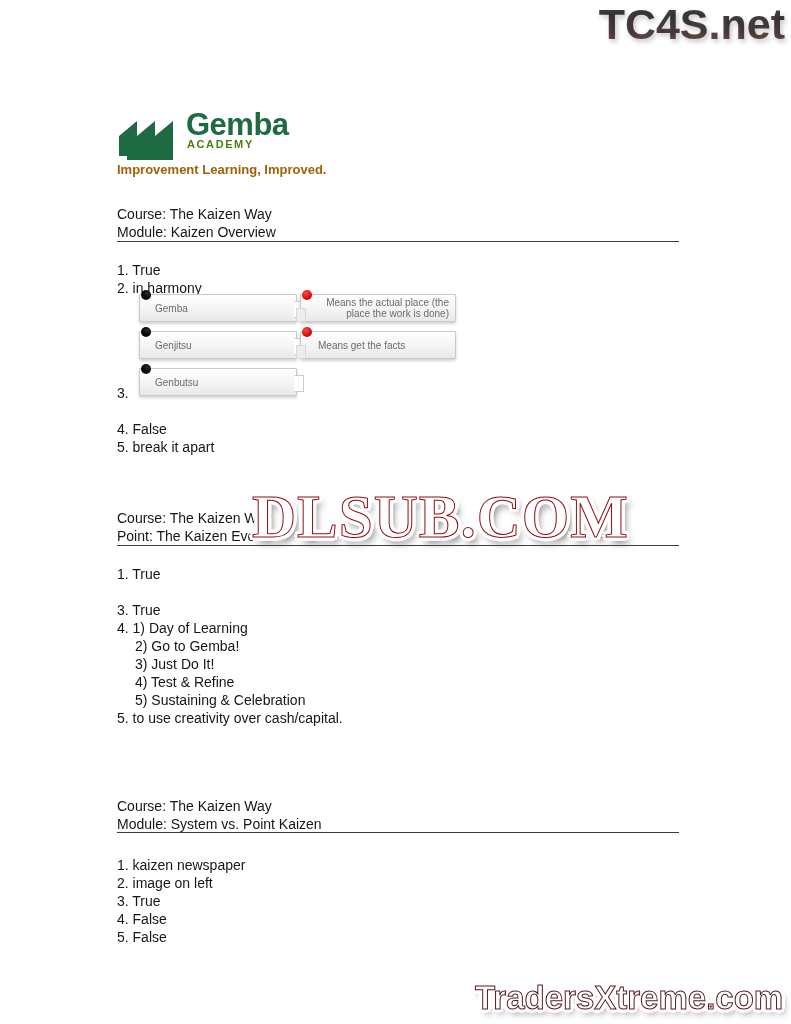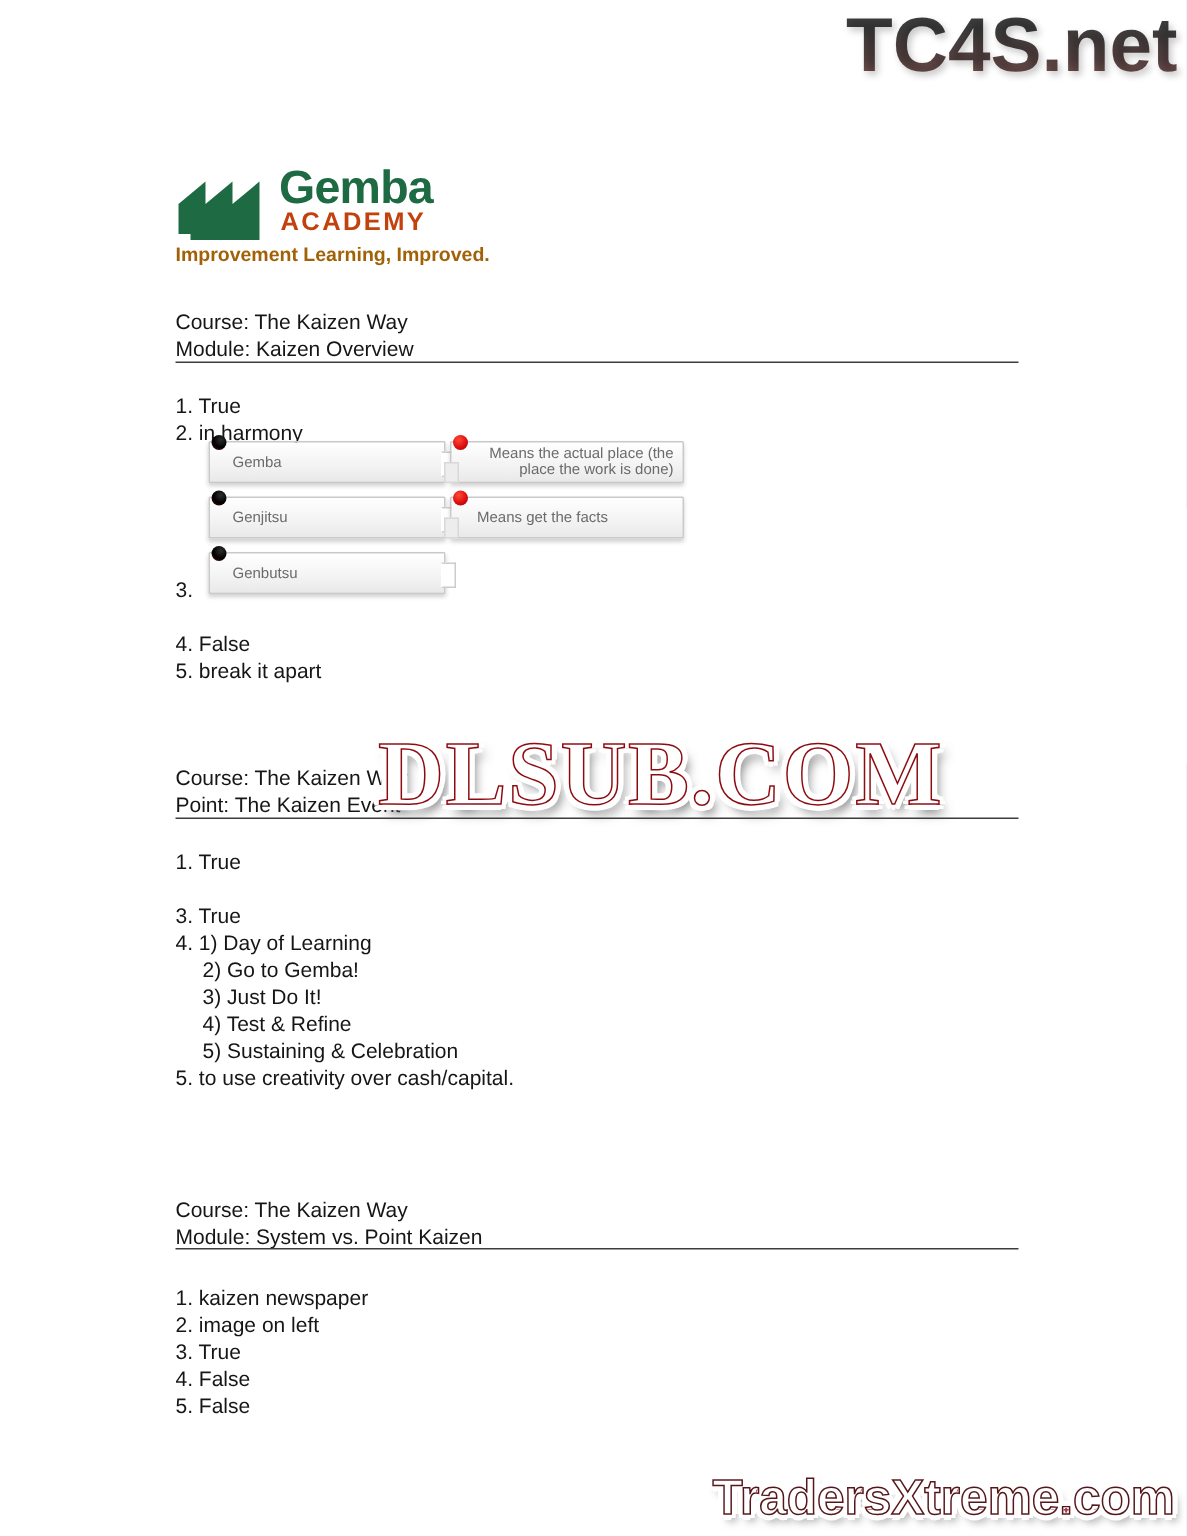--- a/index.html
+++ b/index.html
@@ -4,21 +4,21 @@
 <style>
   html,body{margin:0;padding:0;background:#e9e9e9;}
   .page{
     position:relative;width:791px;height:1024px;margin:0 auto;
     background:#ffffff;overflow:hidden;
     font-family:"Liberation Sans",sans-serif;color:#111;
   }
   
   .wm-tc4s{
     position:absolute;top:0px;right:6px;
-    font-family:"Liberation Sans",sans-serif;font-weight:800;font-size:51px;letter-spacing:0;
+    font-family:"Liberation Sans",sans-serif;font-weight:800;font-size:43px;letter-spacing:0;
     background:linear-gradient(180deg,#3d3d3d 30%,#584343 68%,#92655f 100%);
     -webkit-background-clip:text;background-clip:text;color:transparent;
     text-shadow:2px 3px 5px rgba(0,0,0,0.22);
   }
   .wm-dlsub{
     position:absolute;left:252px;top:482px;z-index:9;
     font-family:"Liberation Serif",serif;font-weight:700;font-size:61px;letter-spacing:1px;
     background:linear-gradient(180deg,#ee5058 0%,#cd161e 55%,#9c0a10 100%);
     -webkit-background-clip:text;background-clip:text;color:transparent;
     -webkit-text-stroke:1px #8d0a0f;
@@ -40,21 +40,21 @@
   }
   
   .logo{position:absolute;left:117px;top:110px;width:200px;height:72px;}
   .logo .factory{position:absolute;left:0;top:2px;}
   .logo .name{
     position:absolute;left:69px;top:-3px;
     font-size:31px;font-weight:700;letter-spacing:-0.5px;color:#1e6b43;
   }
   .logo .subname{
     position:absolute;left:70px;top:28px;
-    font-size:17px;font-weight:700;letter-spacing:1.6px;color:#c2410c;
+    font-size:11px;font-weight:700;letter-spacing:1.6px;color:#4d7c0f;
   }
   .logo .tagline{
     position:absolute;left:0px;top:52px;width:220px;
     font-size:13px;font-weight:700;color:#a16207;
   }
   
   .section{position:absolute;left:117px;width:562px;font-size:14px;line-height:18px;color:#161616;}
   .s1{top:205px;height:265px;}
   .s2{top:509px;height:225px;}
   .s3{top:797px;height:155px;}

